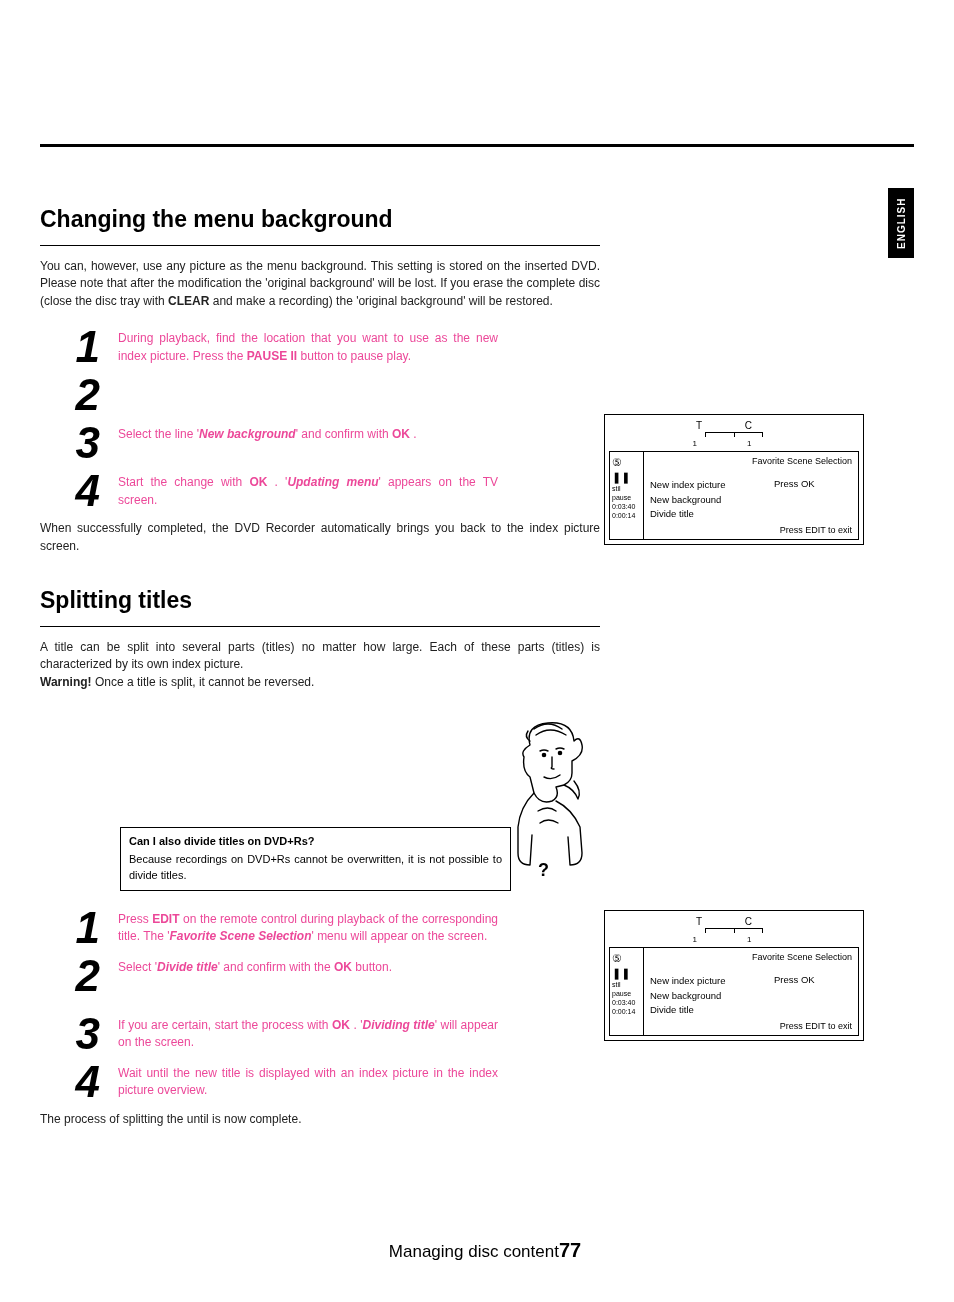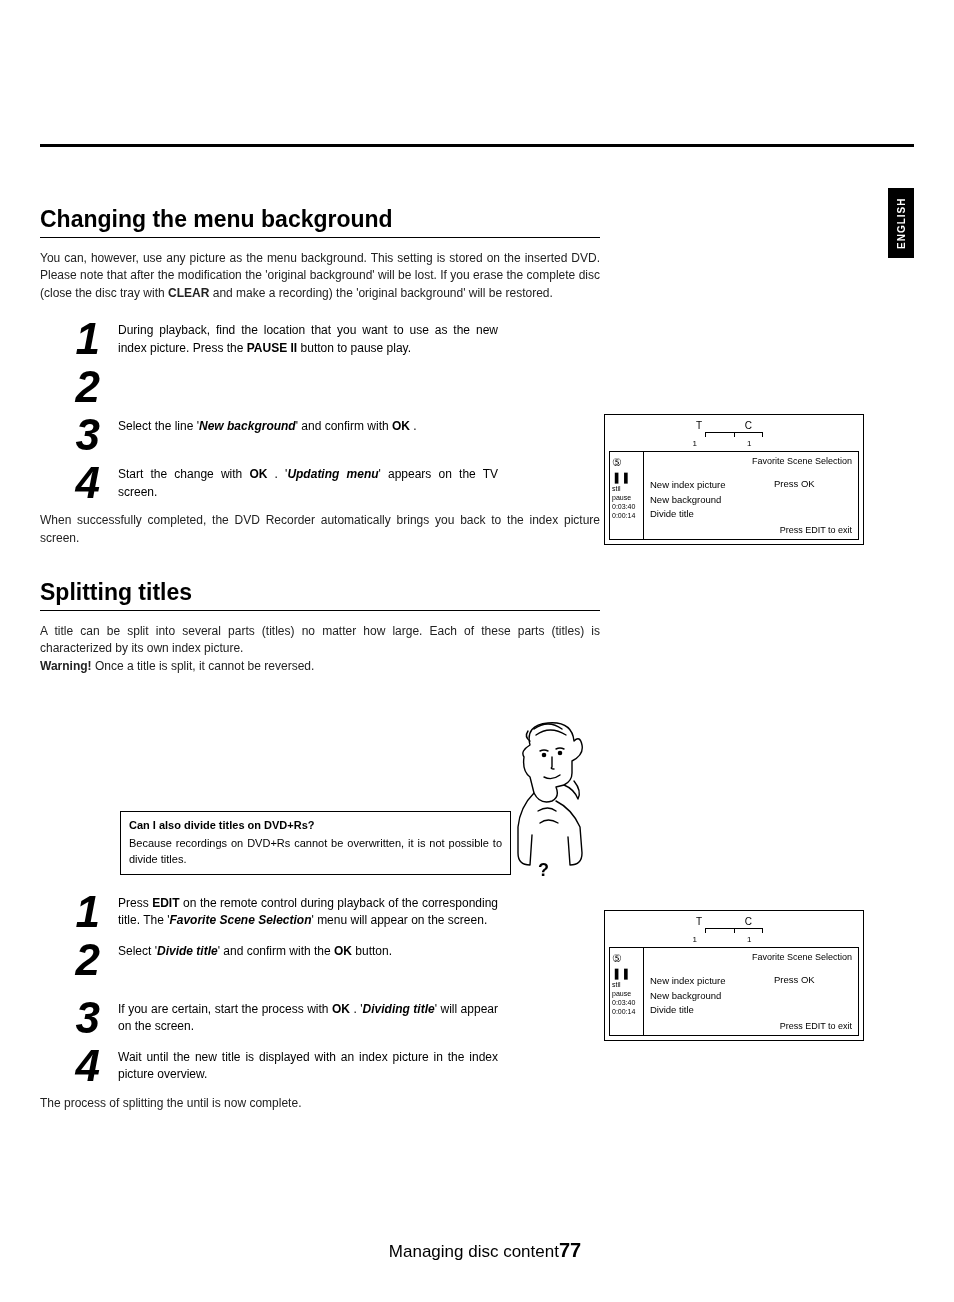--- a/index.html
+++ b/index.html
@@ -41,21 +41,21 @@
   .content {
     position: absolute;
     left: 40px;
     top: 206px;
     width: 560px;
   }
   h2.section-heading {
     font-size: 23px;
     font-weight: bold;
     border-bottom: 1px solid #000;
-    padding-bottom: 4px;
+    padding-bottom: 12px;
     margin-bottom: 12px;
   }
   .intro {
     font-size: 12px;
     line-height: 1.45;
     text-align: justify;
     margin-bottom: 18px;
     color: #222;
   }
   .step {
@@ -72,21 +72,21 @@
     font-weight: 900;
     font-style: italic;
     text-align: right;
   }
   .step .body {
     margin-left: 78px;
     width: 380px;
     font-size: 12px;
     line-height: 1.45;
     text-align: justify;
-    color: #000000;
+    color: #ec4899;
     padding-top: 2px;
   }
   .closing {
     font-size: 12px;
     line-height: 1.45;
     text-align: justify;
     color: #222;
     margin-top: 4px;
   }
   .section2 { margin-top: 32px; }

